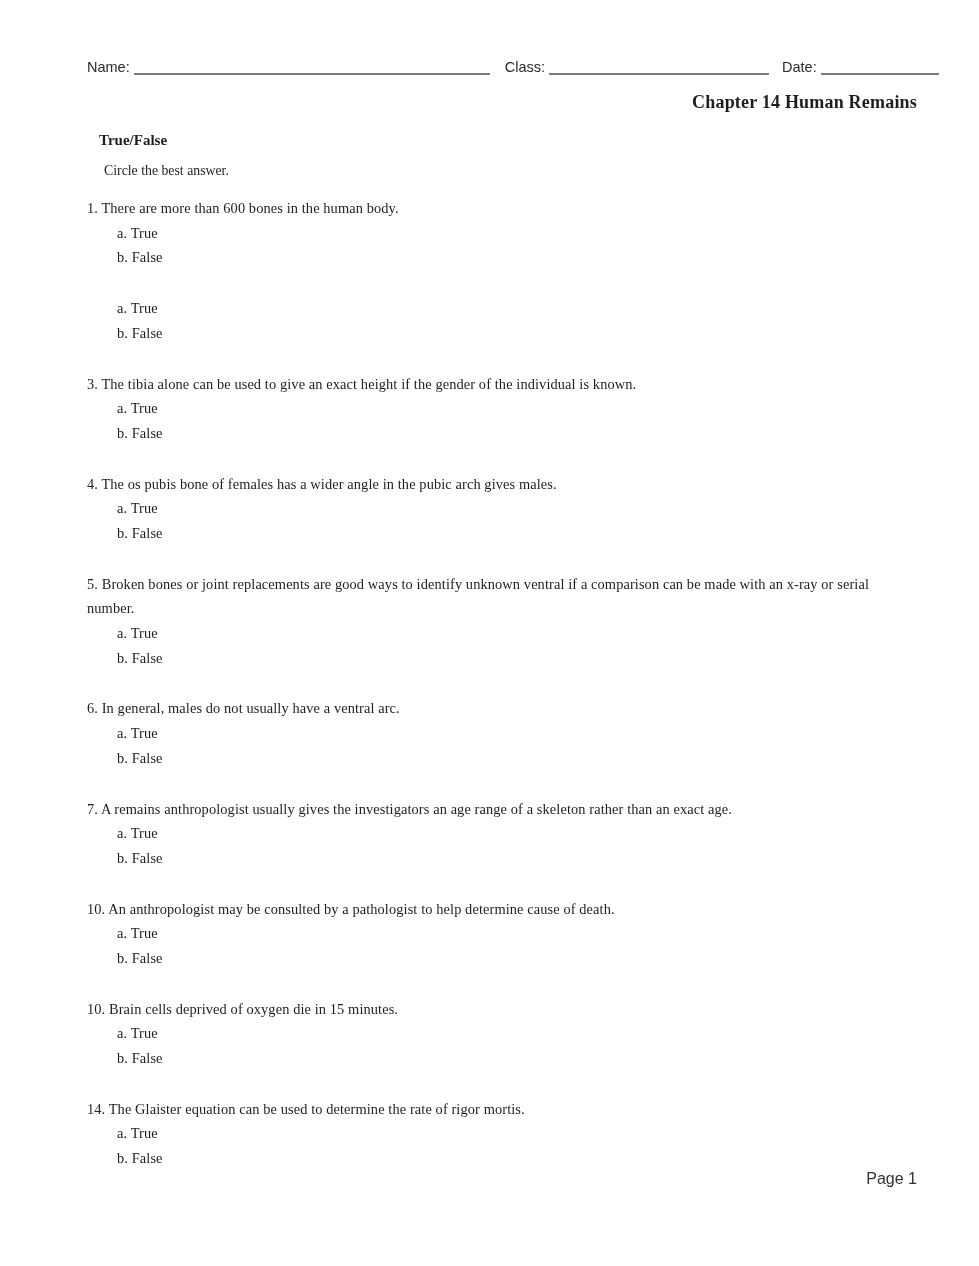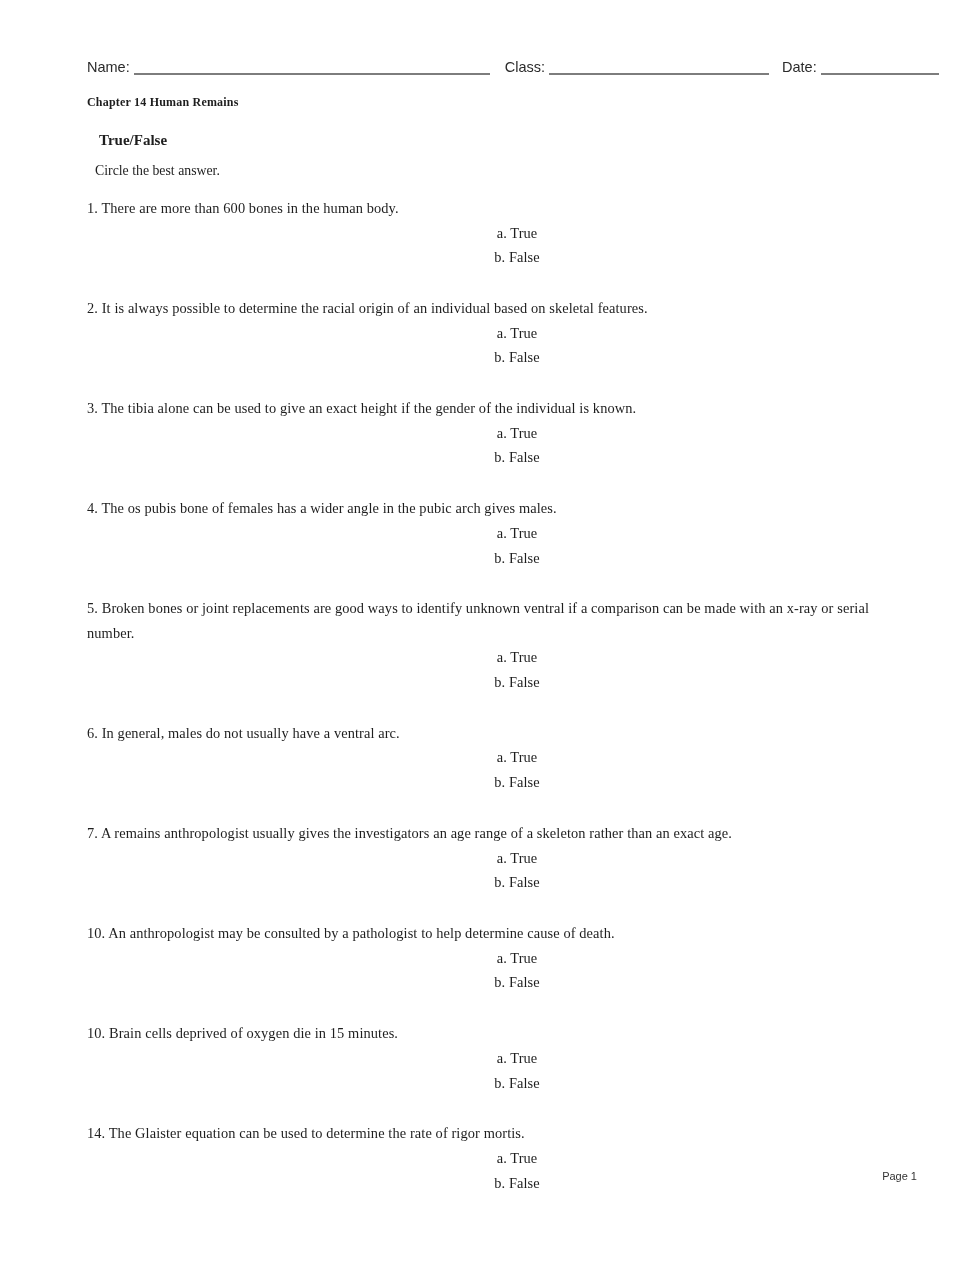--- a/index.html
+++ b/index.html
@@ -34,58 +34,58 @@
   .fill-line {
     border-bottom: 2px solid #7d7d7d;
     height: 16px;
     flex: 0 0 auto;
   }
   .line-name  { width: 356px; margin-right: 15px; }
   .line-class { width: 220px; margin-right: 13px; }
   .line-date  { width: 118px; }
   
   .doc-title {
-    font-size: 12px;
+    font-size: 18px;
     font-weight: bold;
     margin: 0 0 18px 0;
     letter-spacing: 0.2px;
     line-height: 21px;
+    text-align: right;
   }
   .section-heading {
     font-size: 15px;
     font-weight: bold;
     margin: 12px;
     line-height: 19px;
   }
   .instruction {
     font-size: 13.8px;
-    margin: 0 0 4px 8px;
+    margin: 0 0 4px 17px;
     line-height: 18px;
   }
   
   .question { margin: 16px 0 26px 0; }
   .q-text {
     font-size: 14.4px;
     line-height: 24.5px;
     letter-spacing: 0.1px;
   }
   .option {
     font-size: 14.4px;
     line-height: 24.8px;
     padding-left: 30px;
     letter-spacing: 0.1px;
-    text-align: center;
   }
   
   .page-footer {
     position: absolute;
     top: 1170px;
     right: 62px;
     font-family: "Liberation Sans", sans-serif;
-    font-size: 11px;
+    font-size: 16px;
     color: #333333;
   }
 </style>
 </head>
 <body>
 
 <div class="page">
 
   <div class="header-row">
     <span class="field-label">Name:</span>
@@ -101,21 +101,20 @@
   <h2 class="section-heading">True/False</h2>
   <p class="instruction">Circle the best answer.</p>
 
   <div id="questions-list">
       <div class="question">
         <div class="q-text"><span>1.</span> <span>There are more than 600 bones in the human body.</span></div>
         <div class="option"><span>a.</span> <span>True</span></div>
         <div class="option"><span>b.</span> <span>False</span></div>
       </div>
       <div class="question">
-        <div class="q-text"><span>2.</span> <span>It is always possible to determine the racial origin of an individual based on skeletal features.</span></div>
         <div class="option"><span>a.</span> <span>True</span></div>
         <div class="option"><span>b.</span> <span>False</span></div>
       </div>
       <div class="question">
         <div class="q-text"><span>3.</span> <span>The tibia alone can be used to give an exact height if the gender of the individual is known.</span></div>
         <div class="option"><span>a.</span> <span>True</span></div>
         <div class="option"><span>b.</span> <span>False</span></div>
       </div>
       <div class="question">
         <div class="q-text"><span>4.</span> <span>The os pubis bone of females has a wider angle in the pubic arch gives males.</span></div>

